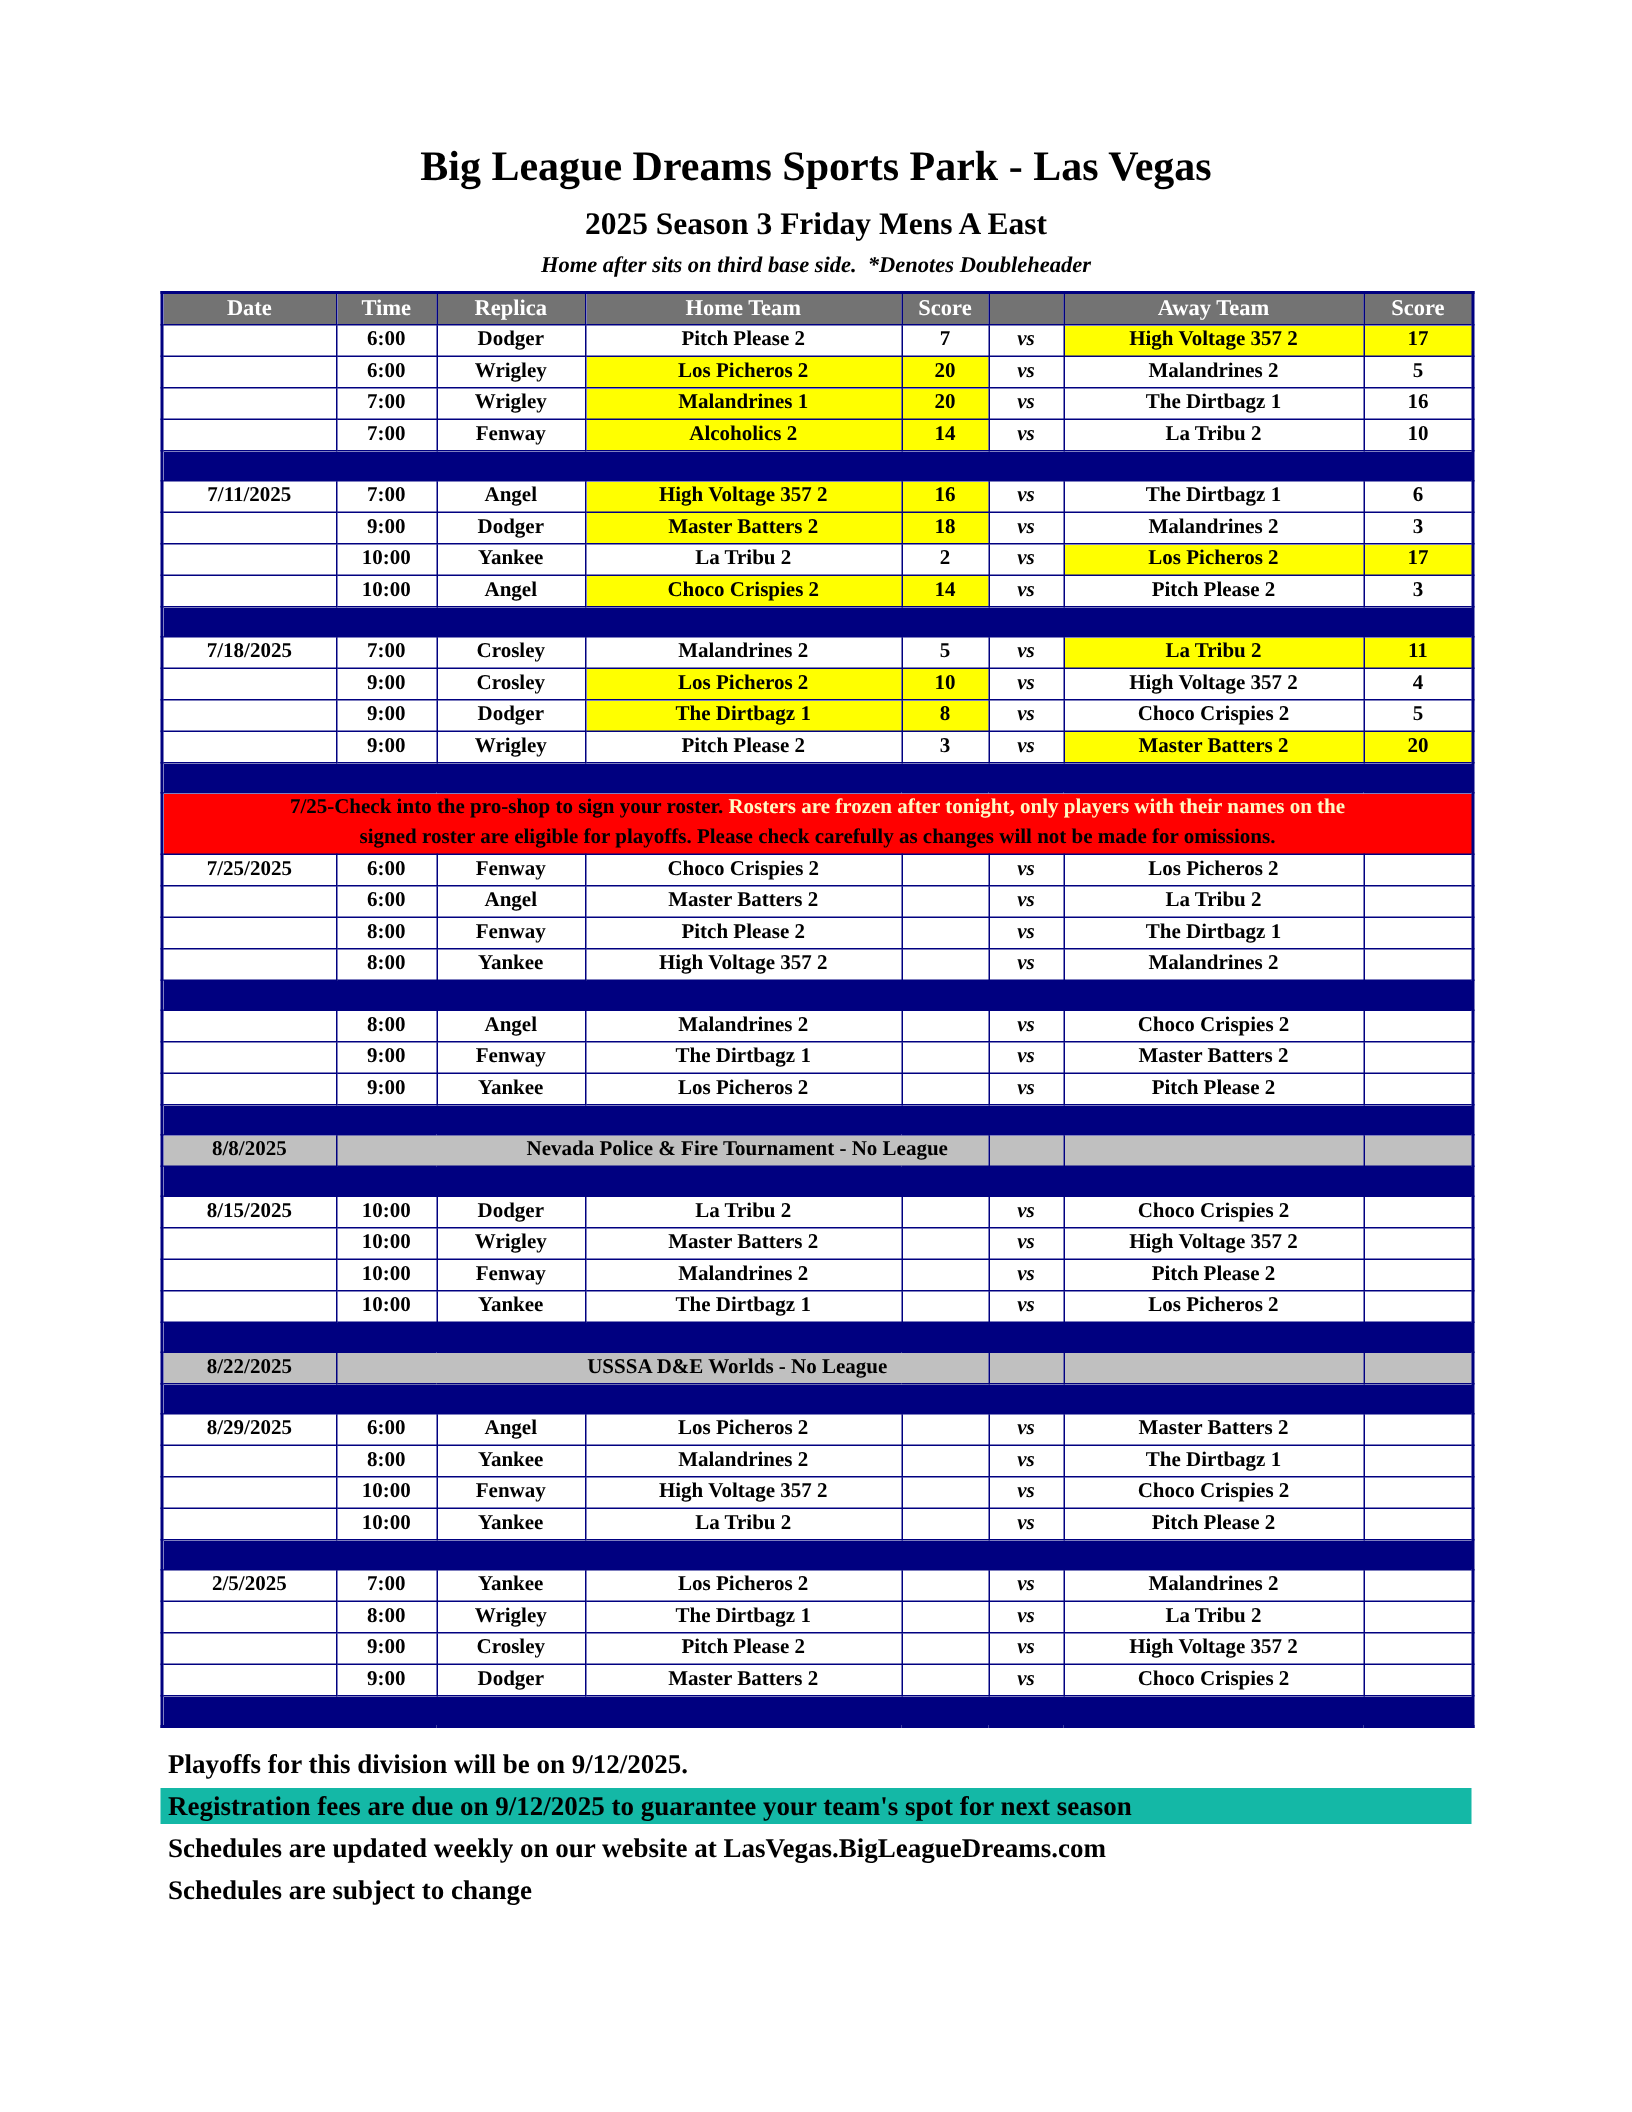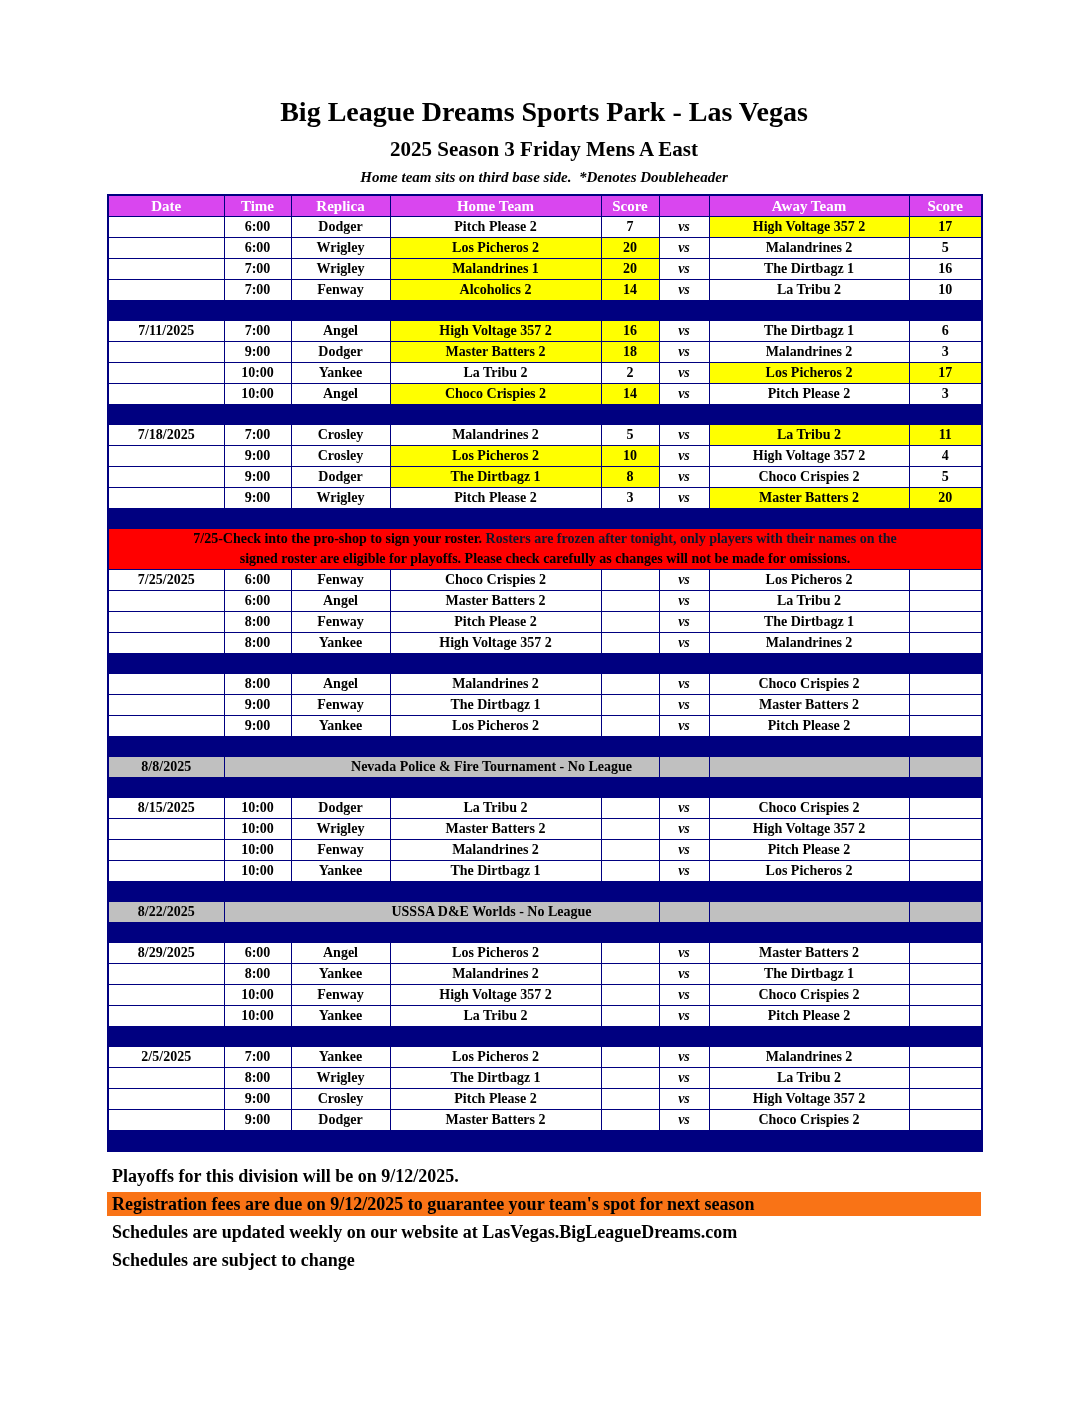--- a/index.html
+++ b/index.html
@@ -29,55 +29,55 @@
     padding: 0;
     height: 20px;
     line-height: 20px;
     font-size: 14px;
     font-weight: bold;
     text-align: center;
     overflow: hidden;
     white-space: nowrap;
   }
   table.schedule th {
-    background: #d946ef;
+    background: #737373;
     color: #ffffff;
     font-size: 15px;
   }
   .c-vs { font-style: italic; font-size: 13px; }
   .hl { background: #FFFF00; }
   .c-spacer { background: #000080; border-color: #000080; }
   .c-notice {
     background: #FF0000;
     height: 41px !important;
     line-height: 20px;
   }
   .c-notice .notice-line { white-space: nowrap; overflow: visible; }
   .seg-yellow { color: #000000; }
-  .seg-white { color: #0f172a; }
+  .seg-white { color: #fef9c3; }
   .c-gray { background: #C0C0C0; }
   .c-tournament {
     overflow: visible !important;
     padding-left: 100px !important;
     font-size: 15px;
   }
 
   .footer { margin: 12px 0 0 107px; width: 874px; font-weight: bold; font-size: 18px; }
   .footer-line { padding: 1px 0 1px 5px; margin-bottom: 4px; line-height: 22px; }
-  .footer-line.yellow-bg { background: #f97316; }
+  .footer-line.yellow-bg { background: #14b8a6; }
 </style>
 </head>
 <body>
 
 <div class="page">
 
   <div class="header-block">
     <div class="title">Big League Dreams Sports Park - Las Vegas</div>
     <div class="subtitle">2025 Season 3 Friday Mens A East</div>
-    <div class="note">Home team sits on third base side.  *Denotes Doubleheader</div>
+    <div class="note">Home after sits on third base side.  *Denotes Doubleheader</div>
   </div>
 
   <table class="schedule">
     <colgroup>
       <col style="width:116px">
       <col style="width:67px">
       <col style="width:99px">
       <col style="width:211px">
       <col style="width:58px">
       <col style="width:50px">

